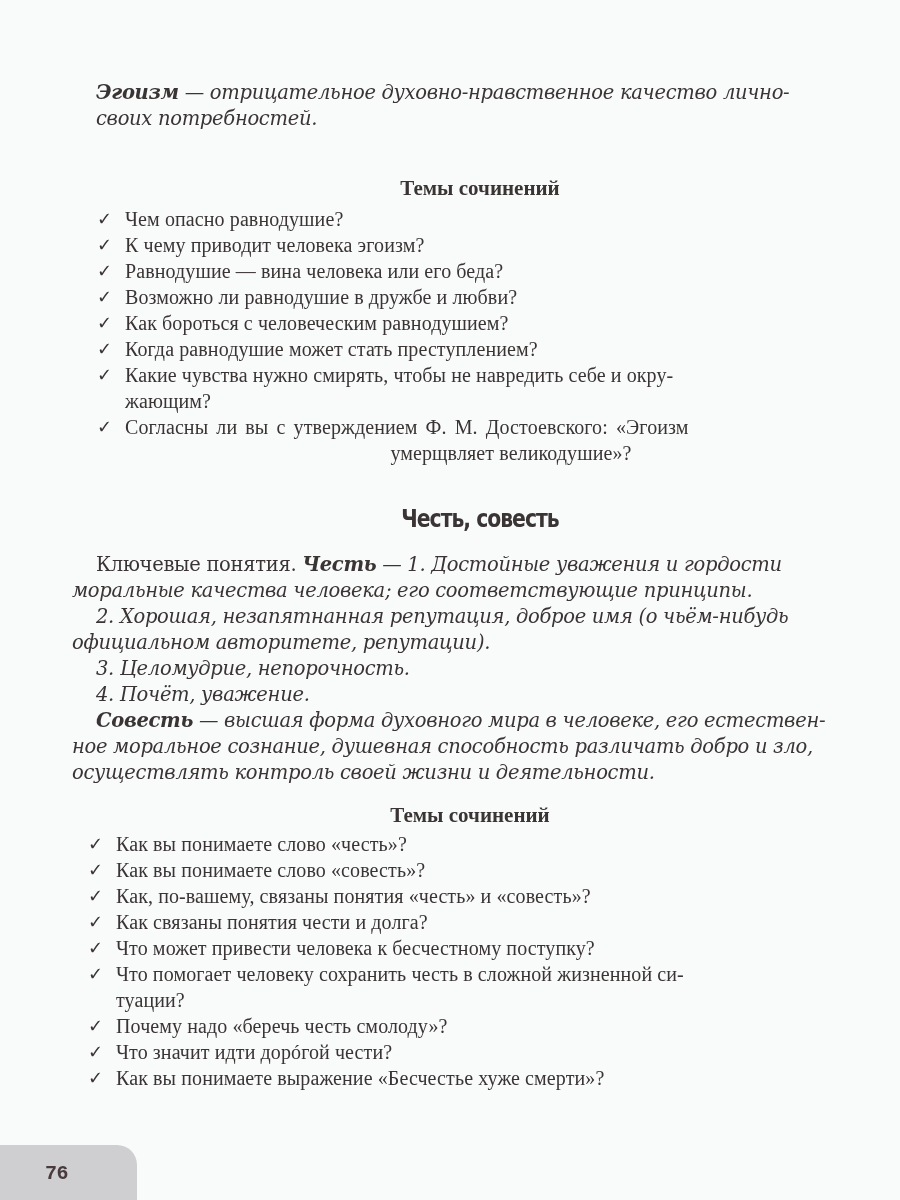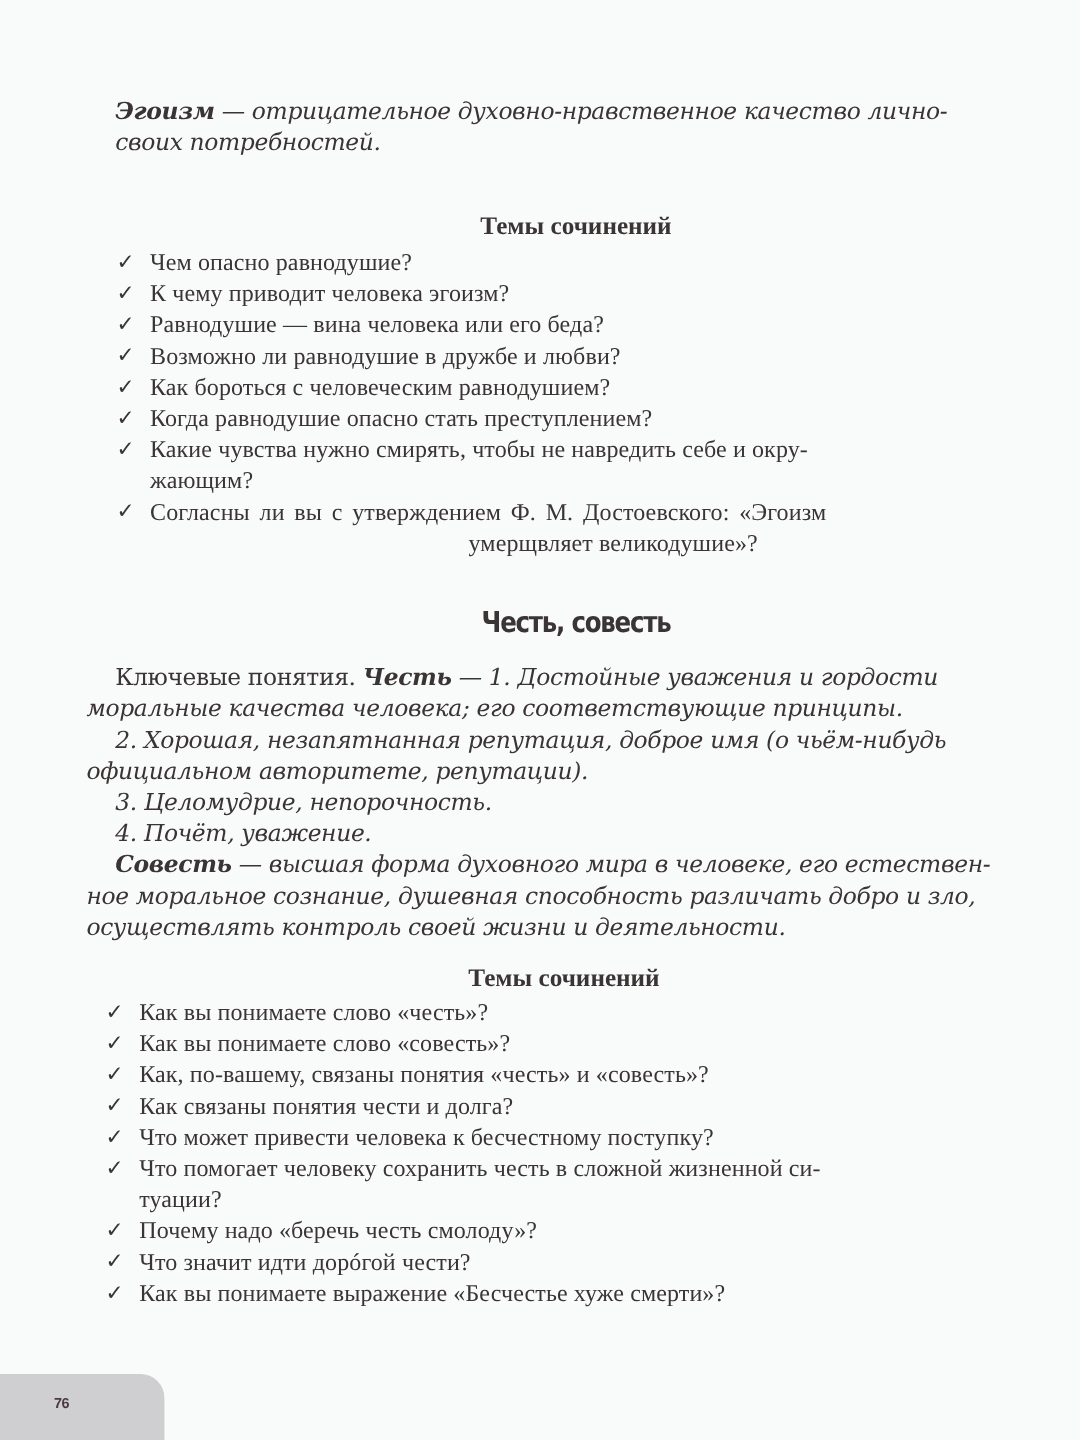--- a/index.html
+++ b/index.html
@@ -39,42 +39,42 @@
     }
     .list1 { left: 125px; top: 189px; width: 772px; }
     .list2 { left: 116px; top: 814px; width: 780px; }
     .line { display: block; }
     .page-tab {
       position: absolute; left: 0; top: 1128px; width: 137px; height: 80px;
       background: #cfcfd1; border-top-right-radius: 20px;
     }
     .page-num {
       position: absolute; left: 45px; top: 1145px;
-      font-family: Liberation Sans, sans-serif;
-      font-weight: bold; font-size: 12px; color: #4a3a3e; letter-spacing: -0.5px;
+      font-family: Liberation Mono, monospace;
+      font-weight: bold; font-size: 20px; color: #4a3a3e; letter-spacing: -0.5px;
     }
   </style>
 </head>
 <body>
 
 <div class="page">
 
   <div class="para" style="top:63px;">
     <span class="line"><b>Эгоизм</b><span> — отрицательное духовно-нравственное качество лично-</span></span>
     <span class="line">своих потребностей.</span>
   </div>
 
   <div class="heading" style="top:159px; left:30px;">Темы сочинений</div>
   <ul class="topics list1">
     <li><span class="check">✓</span><span>Чем опасно равнодушие?</span></li>
     <li><span class="check">✓</span><span>К чему приводит человека эгоизм?</span></li>
     <li><span class="check">✓</span><span>Равнодушие — вина человека или его беда?</span></li>
     <li><span class="check">✓</span><span>Возможно ли равнодушие в дружбе и любви?</span></li>
     <li><span class="check">✓</span><span>Как бороться с человеческим равнодушием?</span></li>
-    <li><span class="check">✓</span><span>Когда равнодушие опасно стать преступлением?</span></li>
+    <li><span class="check">✓</span><span>Когда равнодушие может стать преступлением?</span></li>
     <li>
         <span class="check">✓</span>
         <span class="line">Какие чувства нужно смирять, чтобы не навредить себе и окру-</span>
         <span class="line">жающим?</span>
       </li>
     <li style="word-spacing:3px;">
         <span class="check">✓</span>
         <span class="line">Согласны ли вы с утверждением Ф. М. Достоевского: «Эгоизм</span>
         <span class="line" style="word-spacing:0;text-align:center;">умерщвляет великодушие»?</span>
       </li>

